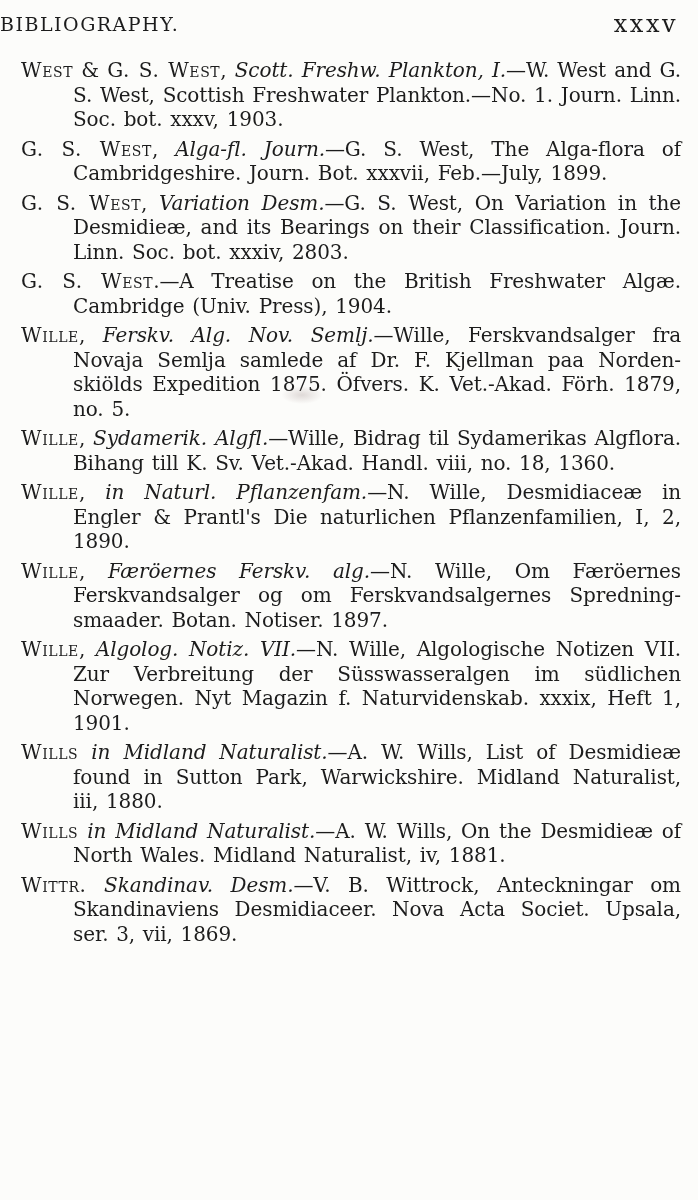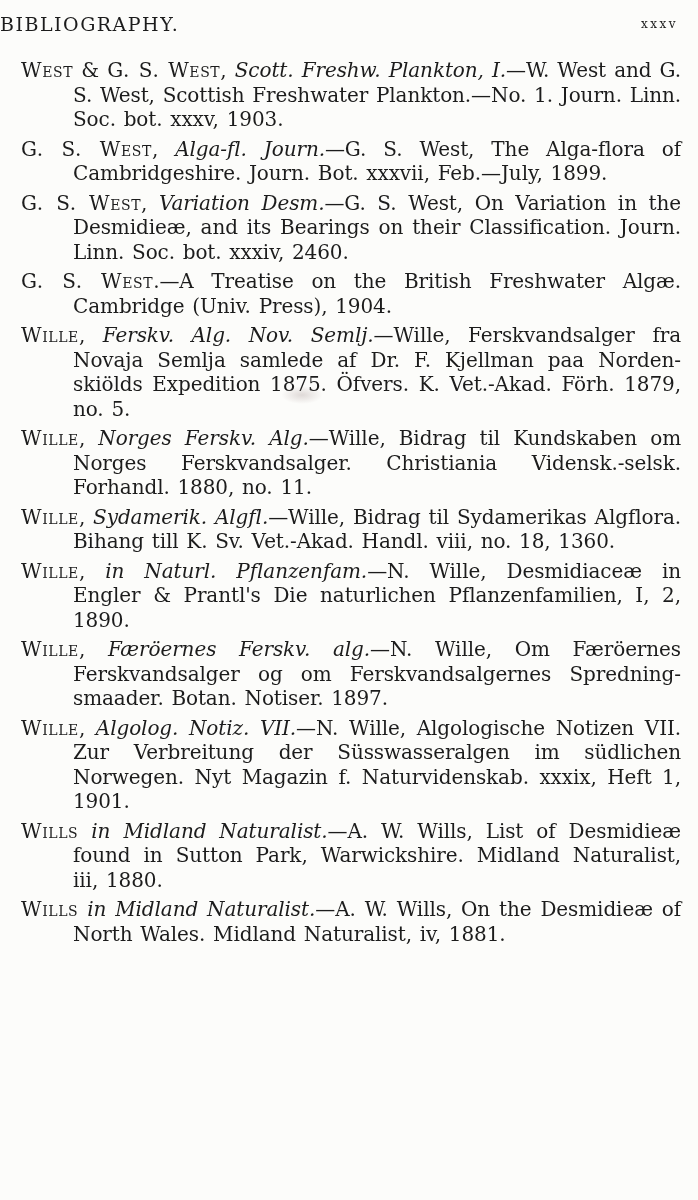--- a/index.html
+++ b/index.html
@@ -22,21 +22,21 @@
   .head-title {
     text-align: left;
     font-size: 19px;
     letter-spacing: 1.5px;
     line-height: 26px;
   }
   .head-page-num {
     position: absolute;
     top: 11px;
     right: 20px;
-    font-size: 12px;
+    font-size: 24px;
     letter-spacing: 2.5px;
     line-height: 26px;
   }
   .entries {
     padding: 20px 17px 0 21px;
     font-size: 20px;
     line-height: 24.5px;
     text-align: justify;
     word-spacing: 1.5px;
     letter-spacing: -0.1px;
@@ -64,25 +64,25 @@
 <body>
 
 <div class="page">
   <div class="running-head">
     <div class="head-title">BIBLIOGRAPHY.</div>
     <div class="head-page-num">xxxv</div>
   </div>
   <div class="entries">
       <p class="entry"><span class="sc">West</span><span class="r"> &amp; </span><span class="sc">G. S. West</span><span class="r">, </span><span class="it">Scott. Freshw. Plankton, I.</span><span class="r">—W. West and G. S. West, Scottish Freshwater Plankton.—No. 1. Journ. Linn. Soc. bot. xxxv, 1903.</span></p>
       <p class="entry"><span class="sc">G. S. West</span><span class="r">, </span><span class="it">Alga-fl. Journ.</span><span class="r">—G. S. West, The Alga-flora of Cambridgeshire. Journ. Bot. xxxvii, Feb.—July, 1899.</span></p>
-      <p class="entry"><span class="sc">G. S. West</span><span class="r">, </span><span class="it">Variation Desm.</span><span class="r">—G. S. West, On Variation in the Desmidieæ, and its Bearings on their Classification. Journ. Linn. Soc. bot. xxxiv, 2460.</span></p>
+      <p class="entry"><span class="sc">G. S. West</span><span class="r">, </span><span class="it">Variation Desm.</span><span class="r">—G. S. West, On Variation in the Desmidieæ, and its Bearings on their Classification. Journ. Linn. Soc. bot. xxxiv, 2803.</span></p>
       <p class="entry"><span class="sc">G. S. West</span><span class="r">.—A Treatise on the British Freshwater Algæ. Cambridge (Univ. Press), 1904.</span></p>
       <p class="entry"><span class="sc">Wille</span><span class="r">, </span><span class="it">Ferskv. Alg. Nov. Semlj.</span><span class="r">—Wille, Ferskvandsalger fra Novaja Semlja samlede af Dr. F. Kjellman paa Norden­skiölds Expedition 1875. Öfvers. K. Vet.-Akad. Förh. 1879, no. 5.</span></p>
-      <p class="entry"><span class="sc">Wille</span><span class="r">, </span><span class="it">Norges Ferskv. Alg.</span><span class="r">—Wille, Bidrag til Kundskaben om Norges Ferskvandsalger. Christiania Vidensk.-selsk. Forhandl. 1880, no. 11.</span></p>
       <p class="entry"><span class="sc">Wille</span><span class="r">, </span><span class="it">Sydamerik. Algfl.</span><span class="r">—Wille, Bidrag til Sydamerikas Algflora. Bihang till K. Sv. Vet.-Akad. Handl. viii, no. 18, 1360.</span></p>
       <p class="entry"><span class="sc">Wille</span><span class="r">, </span><span class="it">in Naturl. Pflanzenfam.</span><span class="r">—N. Wille, Desmidiaceæ in Engler &amp; Prantl's Die naturlichen Pflanzenfamilien, I, 2, 1890.</span></p>
       <p class="entry"><span class="sc">Wille</span><span class="r">, </span><span class="it">Færöernes Ferskv. alg.</span><span class="r">—N. Wille, Om Færöernes Ferskvandsalger og om Ferskvandsalgernes Spredning­smaader. Botan. Notiser. 1897.</span></p>
       <p class="entry"><span class="sc">Wille</span><span class="r">, </span><span class="it">Algolog. Notiz. VII.</span><span class="r">—N. Wille, Algologische Notizen VII. Zur Verbreitung der Süsswasseralgen im südlichen Norwegen. Nyt Magazin f. Naturvidenskab. xxxix, Heft 1, 1901.</span></p>
       <p class="entry"><span class="sc">Wills</span><span class="r"> </span><span class="it">in Midland Naturalist.</span><span class="r">—A. W. Wills, List of Des­midieæ found in Sutton Park, Warwickshire. Midland Naturalist, iii, 1880.</span></p>
       <p class="entry"><span class="sc">Wills</span><span class="r"> </span><span class="it">in Midland Naturalist.</span><span class="r">—A. W. Wills, On the Des­midieæ of North Wales. Midland Naturalist, iv, 1881.</span></p>
+      <p class="entry"><span class="sc">Wittr.</span><span class="r"> </span><span class="it">Skandinav. Desm.</span><span class="r">—V. B. Wittrock, Anteckningar om Skandinaviens Desmidiaceer. Nova Acta Societ. Upsala, ser. 3, vii, 1869.</span></p>
     </div>
   <div class="smudge"></div>
 </div>
 
 </body></html>

